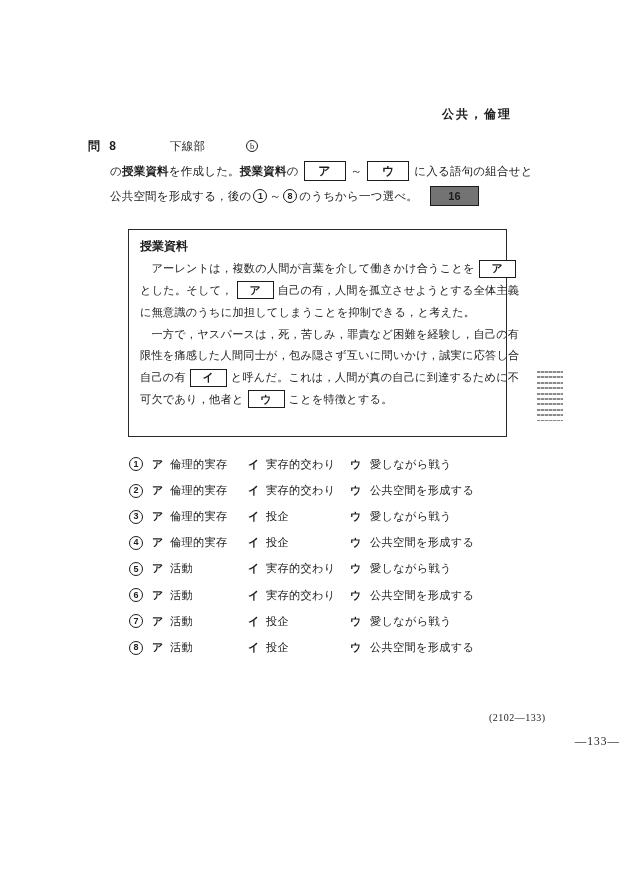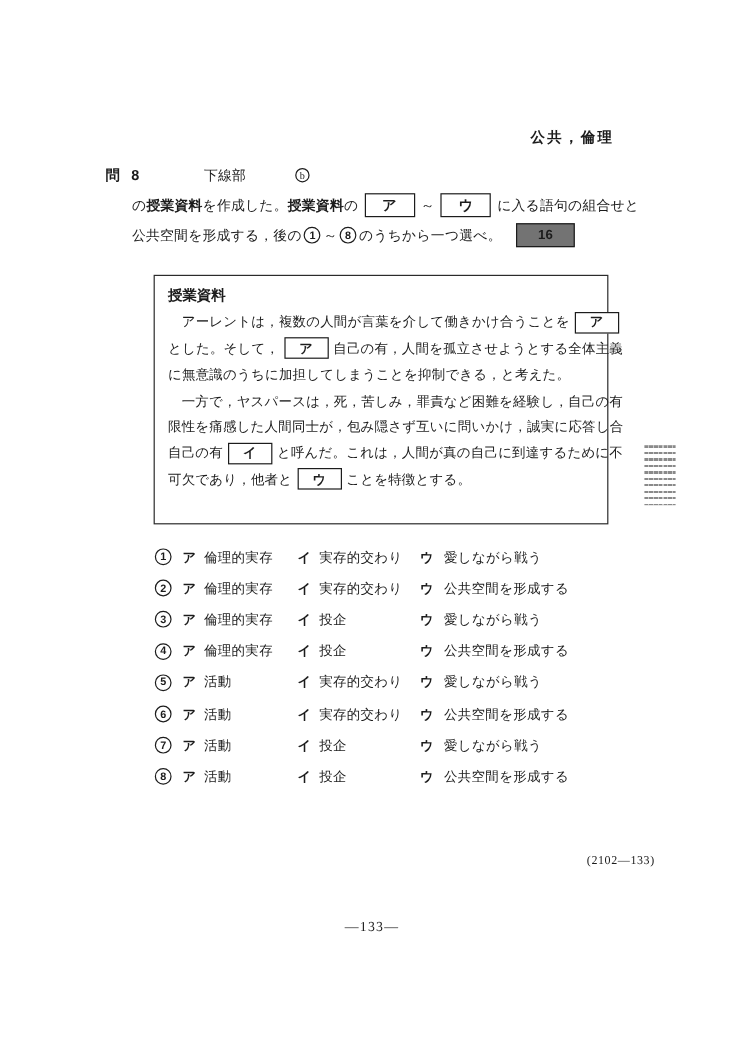--- a/index.html
+++ b/index.html
@@ -82,21 +82,21 @@
   .microtext-stamp {
     position:absolute; left:537px; top:371px; width:26px; height:50px;
     background:
       repeating-linear-gradient(90deg, rgba(255,255,255,0) 0 3px, rgba(255,255,255,0.55) 3px 4px),
       repeating-linear-gradient(180deg, #6e6e6e 0 2px, rgba(255,255,255,0) 2px 5.4px);
     opacity:0.8;
   }
 
   
   .footer-page {
-    position:absolute; top:767px; left:0; width:620px; text-align:center;
+    position:absolute; top:735px; left:0; width:620px; text-align:right;
     font-size:11.5px; letter-spacing:1px;
   }
   .footer-code {
     position:absolute; top:712px; left:441px; font-size:10px; letter-spacing:0.5px;margin-left:48px;
   }
 </style>
 </head>
 <body>
 
 <div class="header-label gothic">公共，倫理</div>

